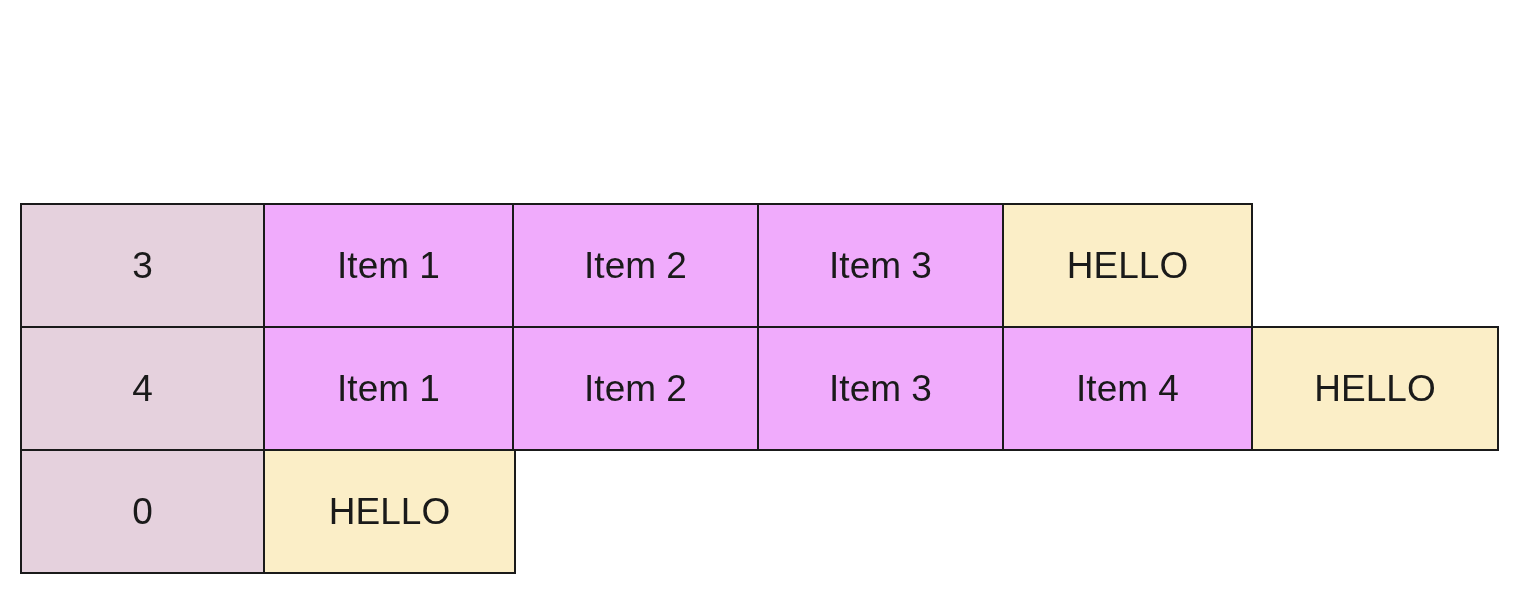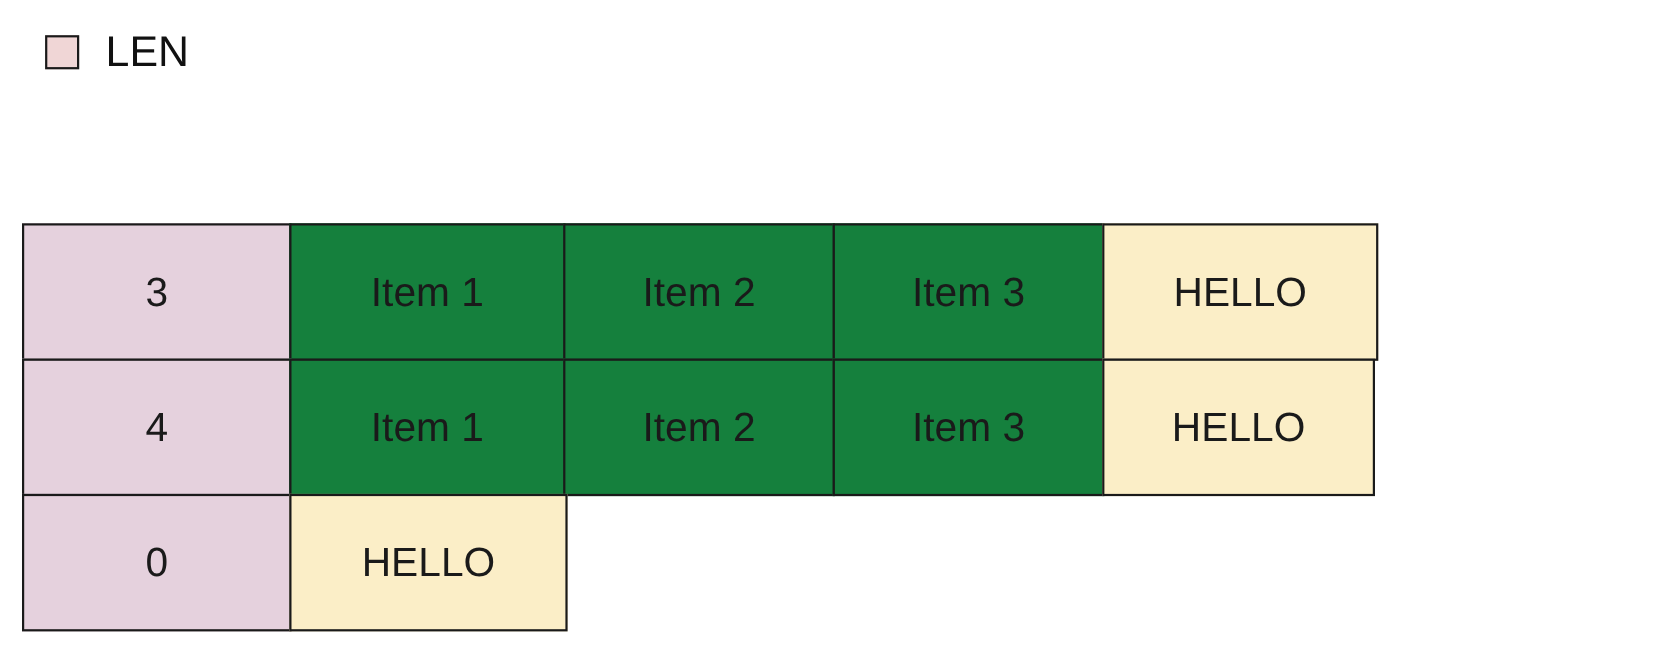--- a/index.html
+++ b/index.html
@@ -65,44 +65,41 @@
     align-items: center;
     justify-content: center;
     font-size: 37px;
     line-height: 37px;
     color: #1a1a1a;
     white-space: nowrap;
   }
   .cell:first-child { margin-left: 0; }
 
   .cell.len { background: #e5d1dd; }
-  .cell.lst { background: #15803d; }
+  .cell.lst { background: #f0abfc; }
   .cell.fld { background: #fbeec7; }
 </style>
 </head>
 <body>
 
 <div id="legend">
-    <div class="legend-row">
-      <div class="legend-swatch" style="background: rgb(240, 214, 214);"></div>
-      <div class="legend-label">LEN</div>
-    </div>
   </div>
 <div id="grid">
     <div class="grid-row">
       <div class="cell len" style="width: 245px;">3</div>
       <div class="cell lst" style="width: 251px;">Item 1</div>
       <div class="cell lst" style="width: 247px;">Item 2</div>
       <div class="cell lst" style="width: 247px;">Item 3</div>
       <div class="cell fld" style="width: 251px;">HELLO</div>
     </div>
     <div class="grid-row">
       <div class="cell len" style="width: 245px;">4</div>
       <div class="cell lst" style="width: 251px;">Item 1</div>
       <div class="cell lst" style="width: 247px;">Item 2</div>
       <div class="cell lst" style="width: 247px;">Item 3</div>
+      <div class="cell lst" style="width: 251px;">Item 4</div>
       <div class="cell fld" style="width: 248px;">HELLO</div>
     </div>
     <div class="grid-row">
       <div class="cell len" style="width: 245px;">0</div>
       <div class="cell fld" style="width: 253px;">HELLO</div>
     </div>
   </div>
 
 </body></html>

